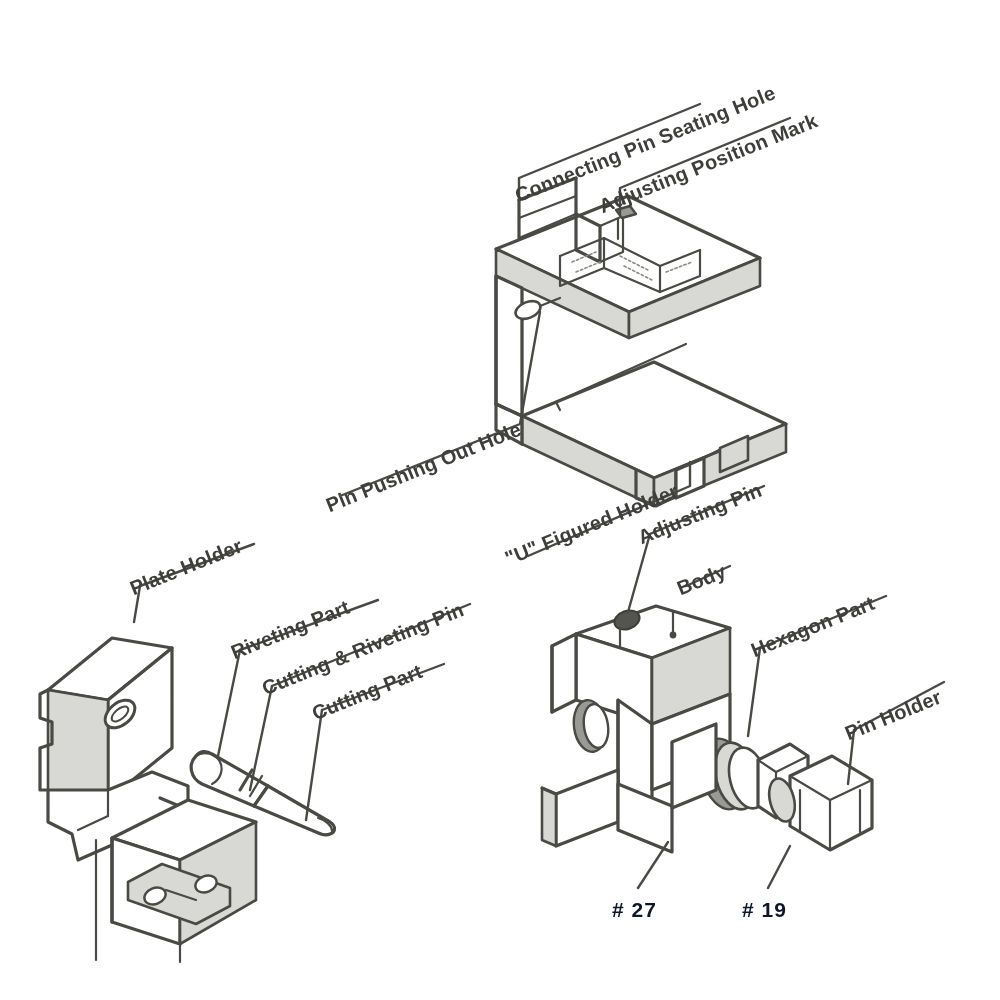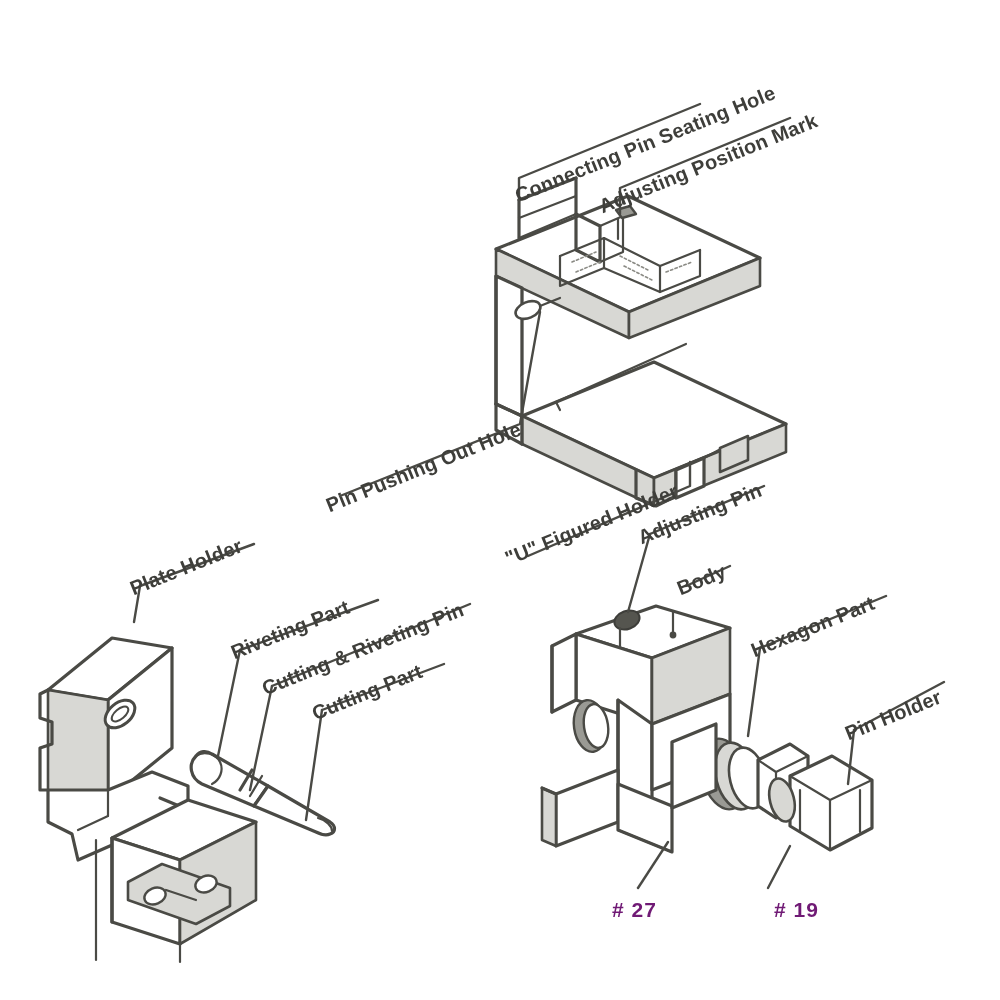--- a/index.html
+++ b/index.html
@@ -28,21 +28,21 @@
     font-family: "Liberation Sans", sans-serif;
     font-size: 20px;
     font-weight: 600;
     letter-spacing: 0.2px;
     transform-origin: 0 50%;
     pointer-events: auto;
   }
   .partno {
     position: absolute;
     white-space: nowrap;
-    color: #701a75;
+    color: #0f172a;
     font-family: "Liberation Sans", sans-serif;
     font-size: 21px;
     font-weight: 700;
     letter-spacing: 1px;
   }
 </style>
 </head>
 <body>
 
 <div id="sheet">
@@ -289,15 +289,15 @@
   <div class="lbl" style="left:313px; top:703px; transform:rotate(-22deg);">Cutting Part</div>
 
   <div class="lbl" style="left:678px; top:578px; transform:rotate(-22deg);">Body</div>
 
   <div class="lbl" style="left:752px; top:640px; transform:rotate(-22deg);">Hexagon Part</div>
 
   <div class="lbl" style="left:846px; top:723px; transform:rotate(-22deg);">Pin Holder</div>
 
   <div class="partno" style="left:612px; top:898px;"># 27</div>
 
-  <div class="partno" style="left:742px; top:898px;margin-left:32px;"># 19</div>
+  <div class="partno" style="left:742px; top:898px;"># 19</div>
 
 </div>
 
 </body></html>

